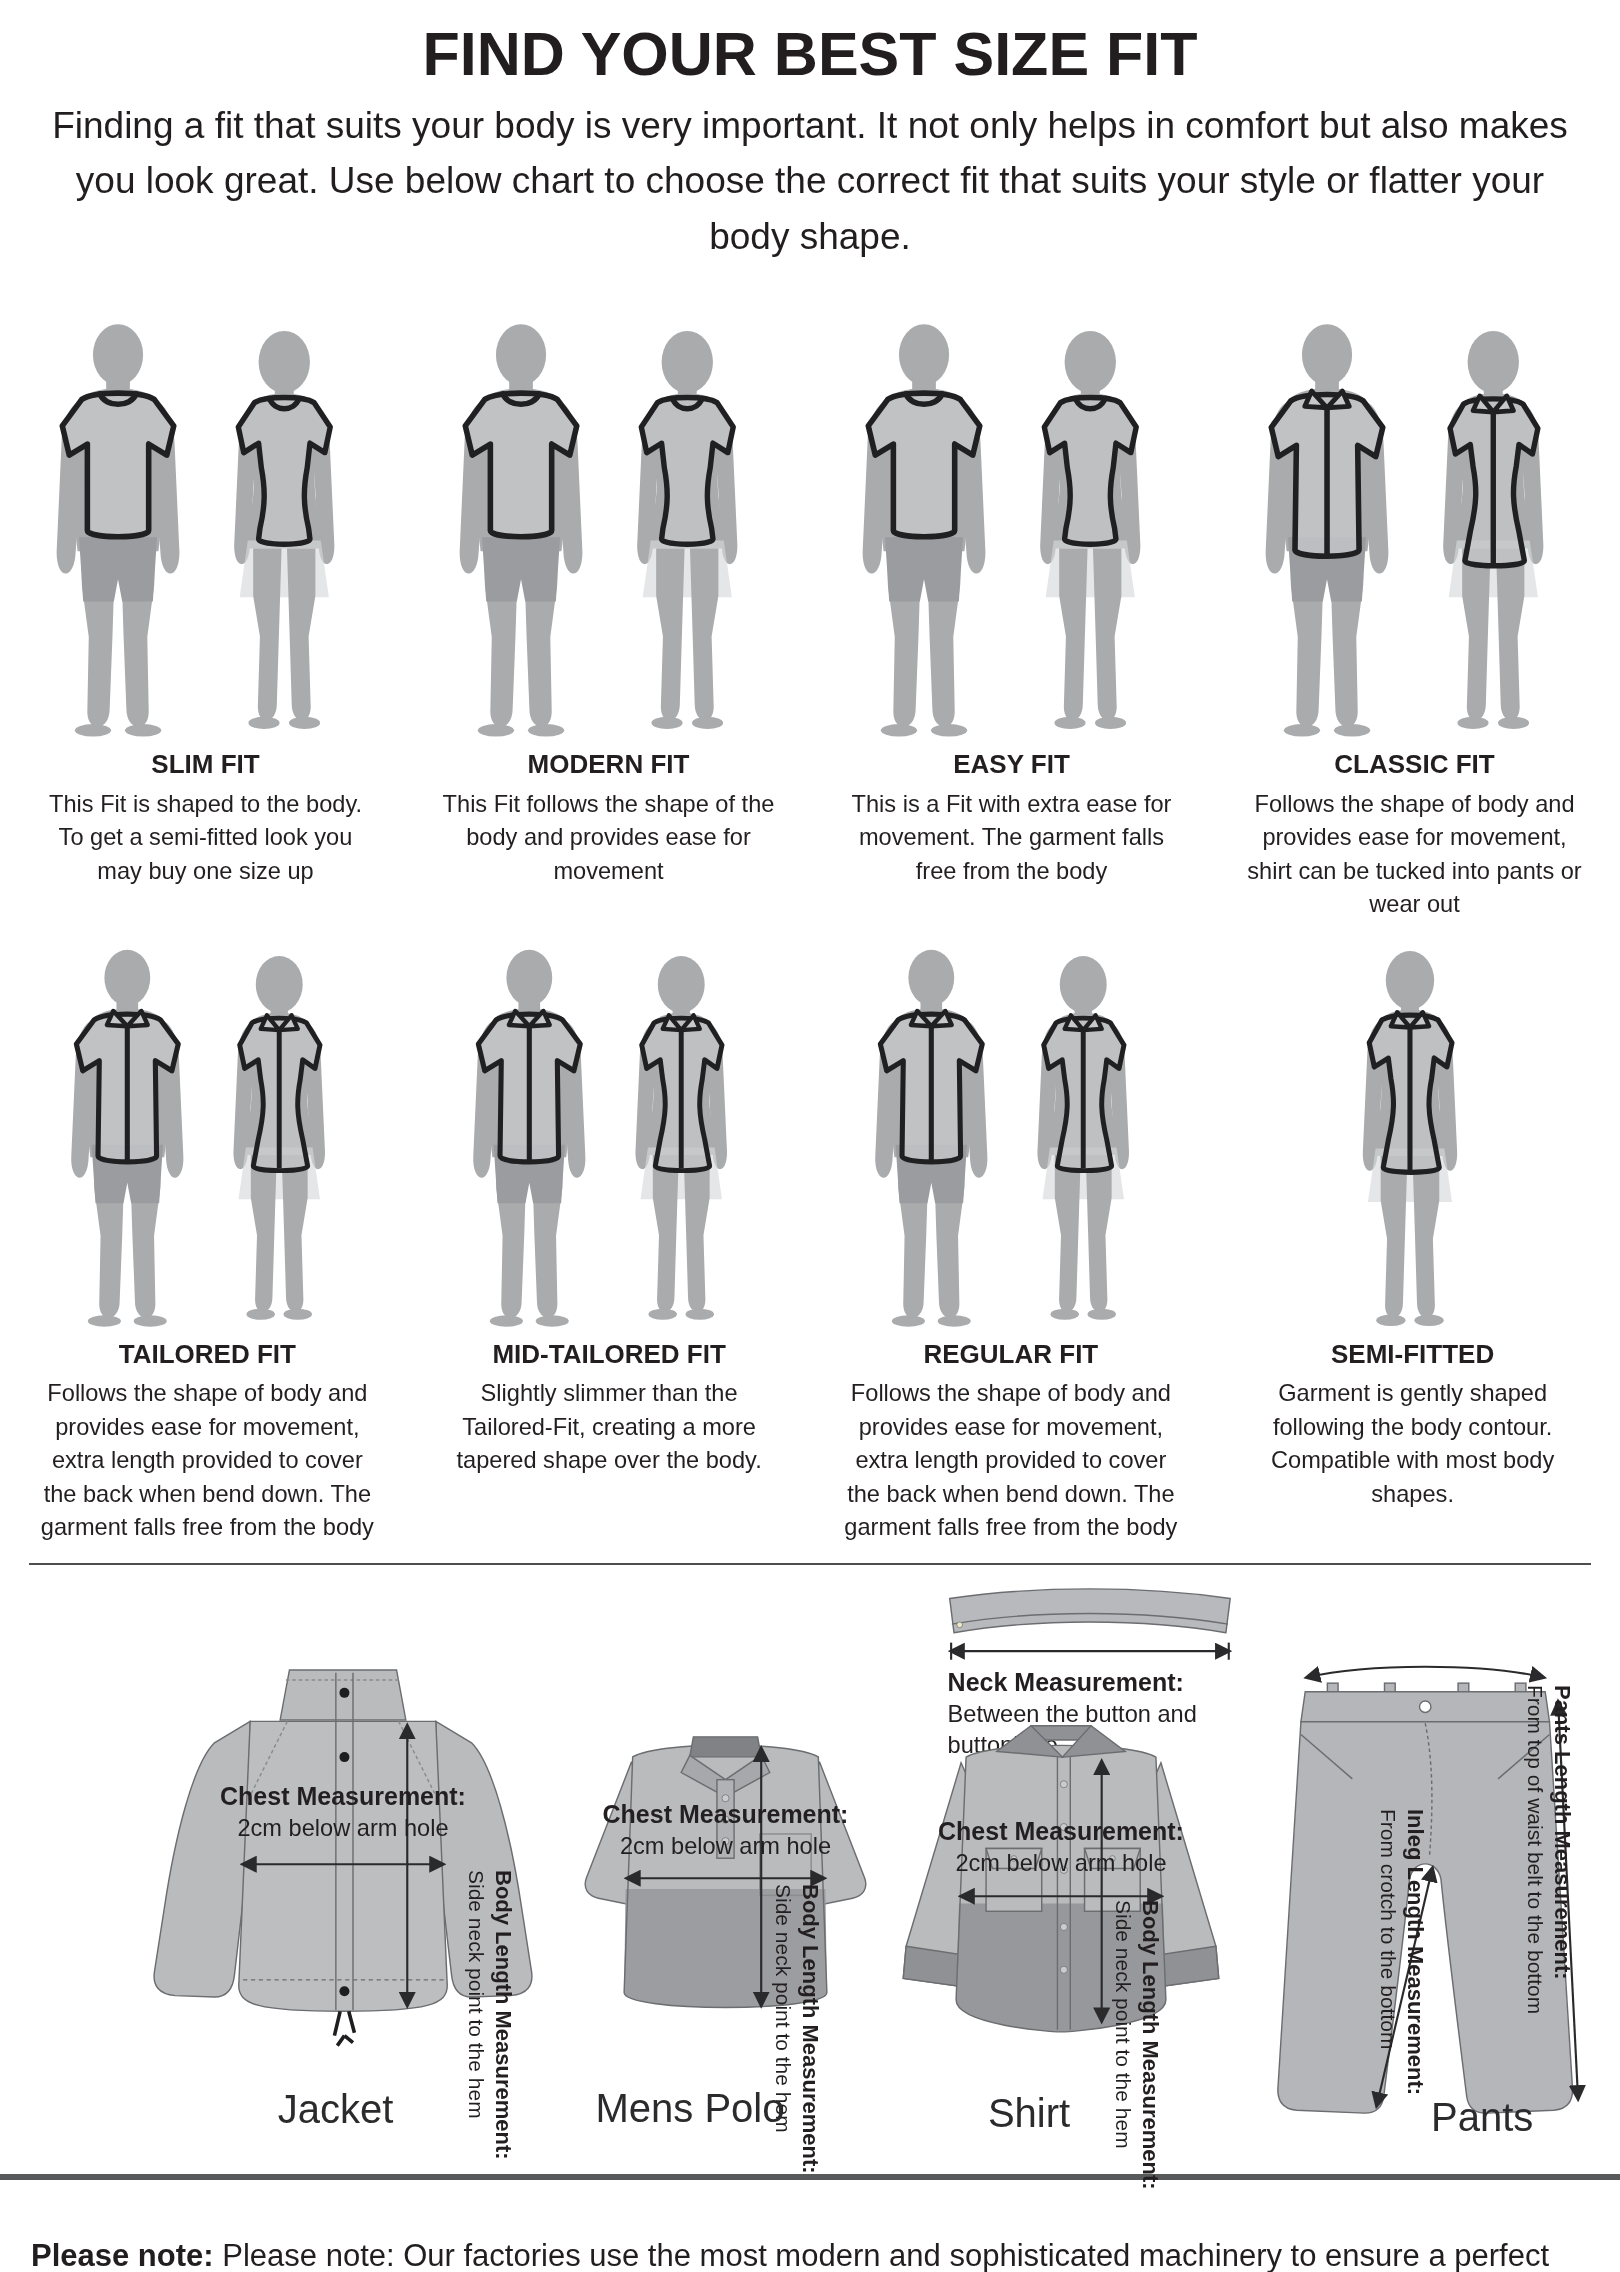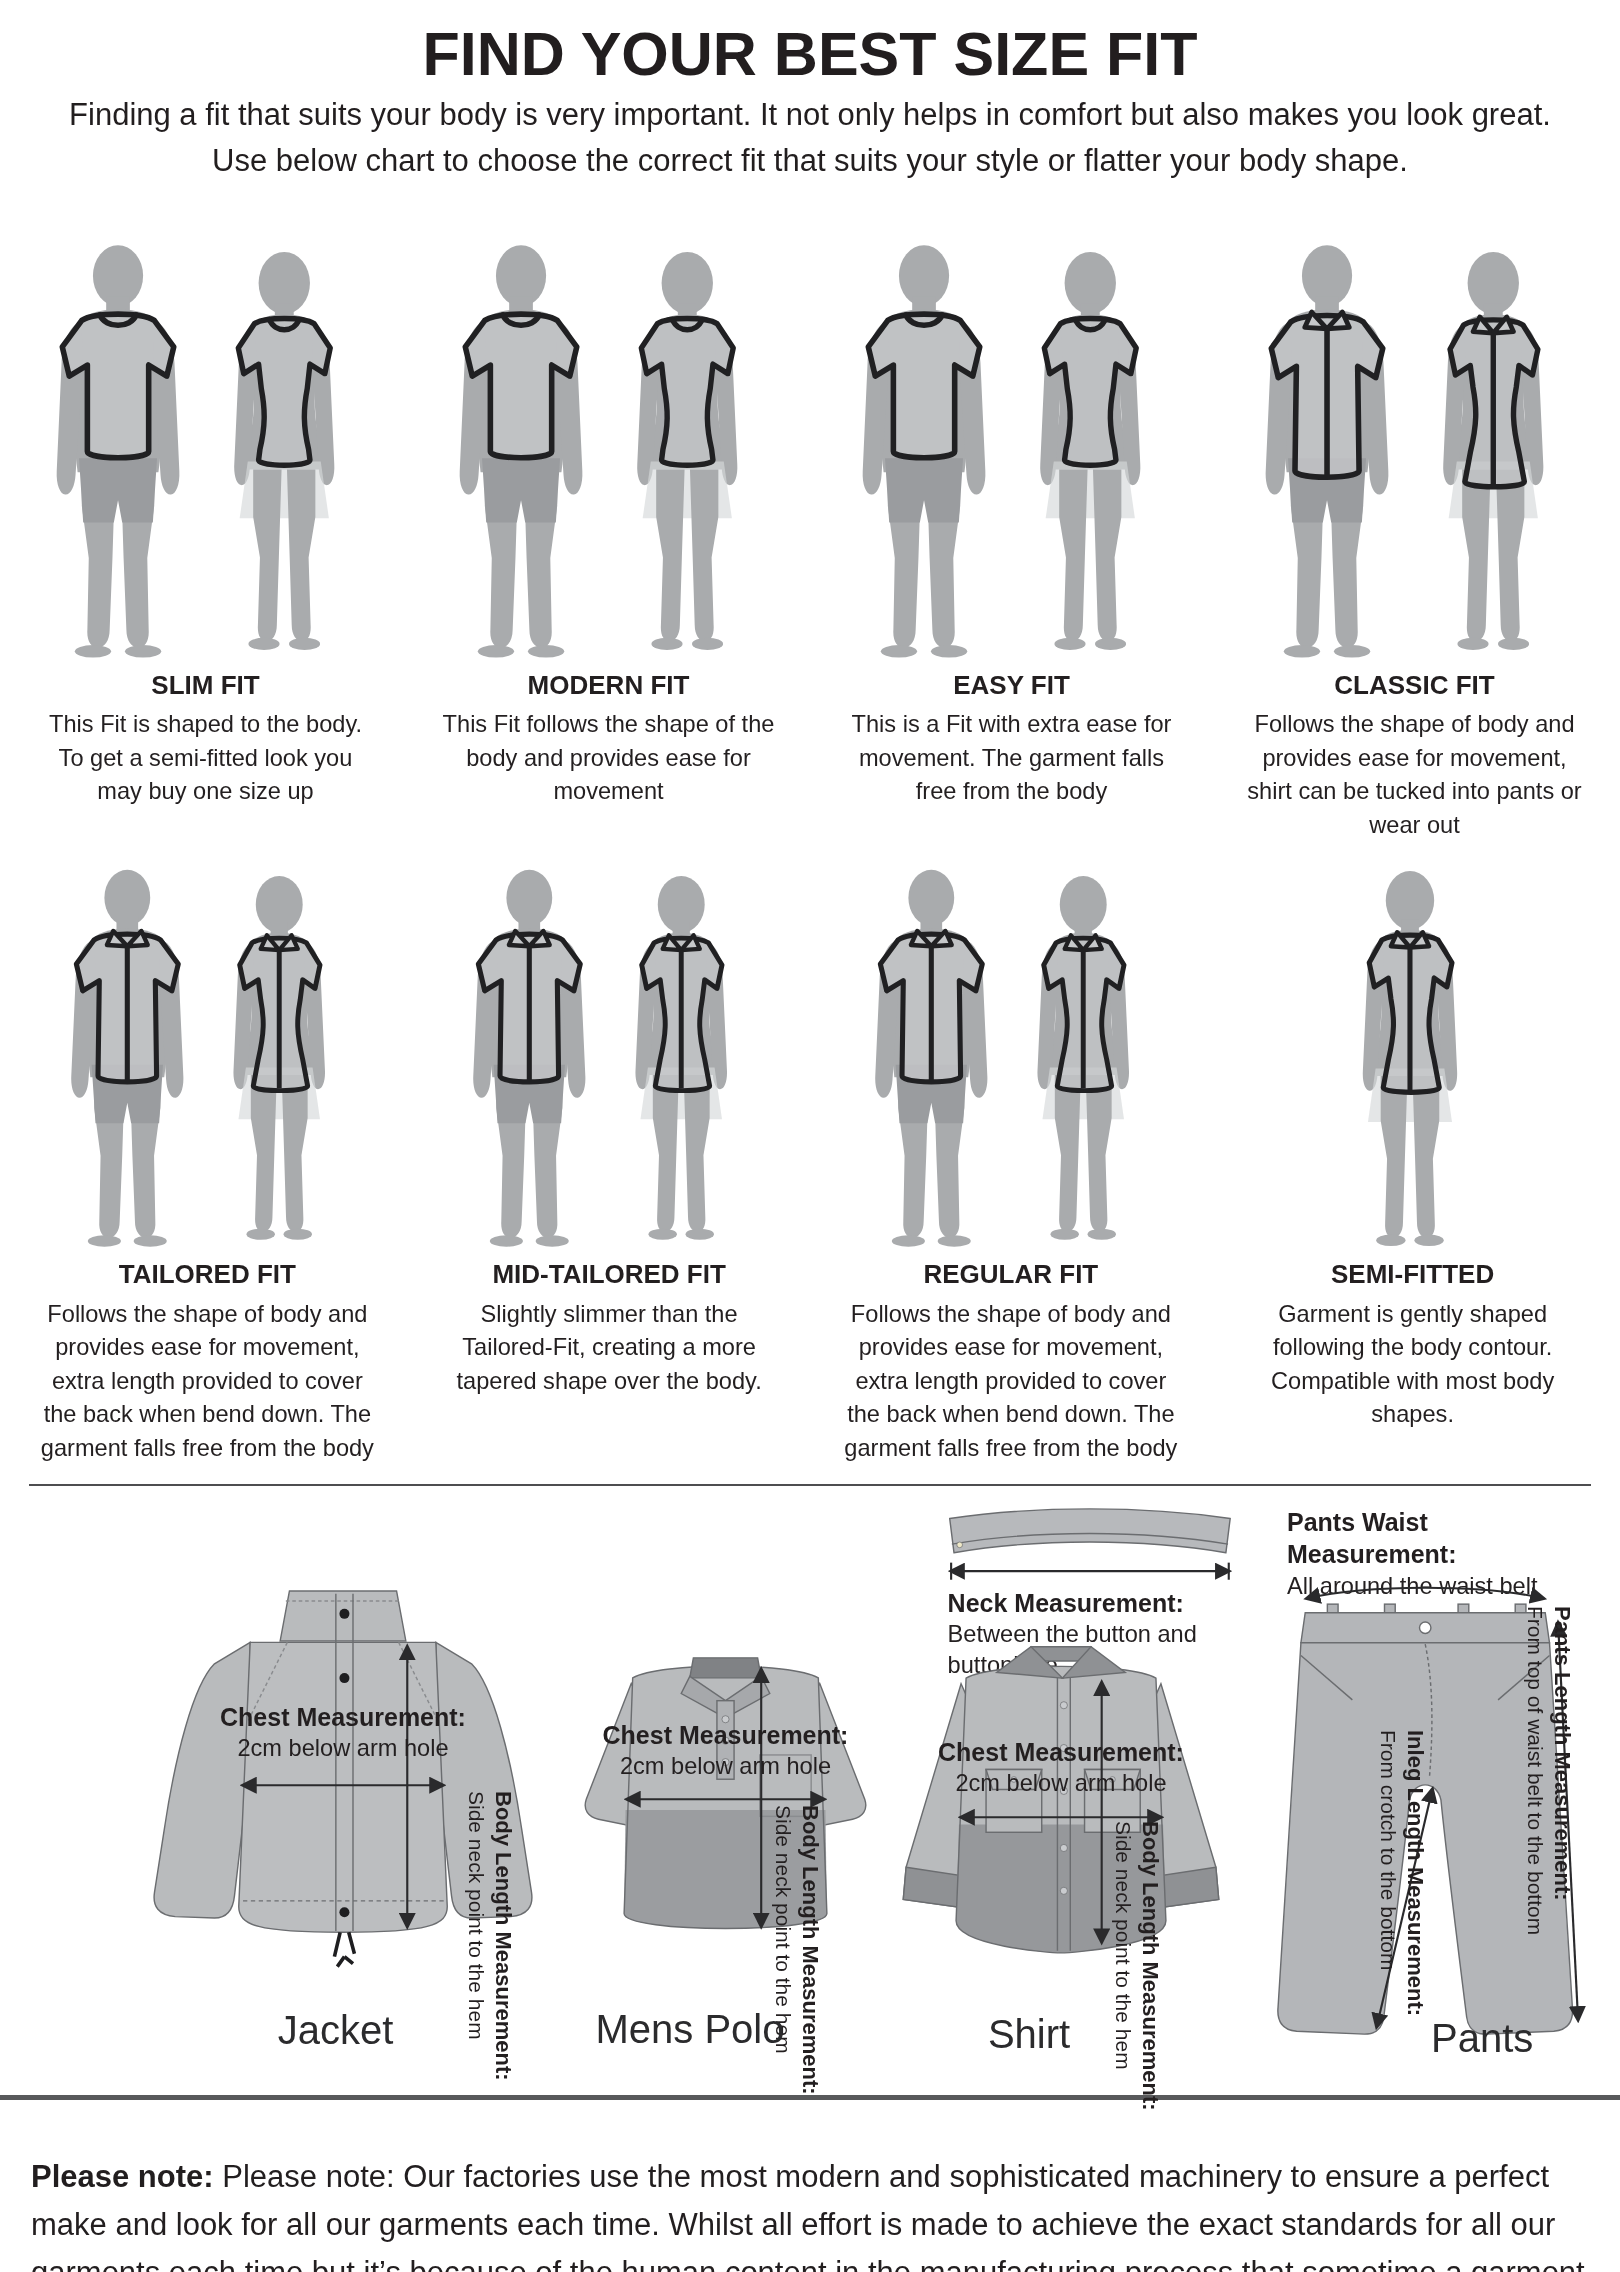--- a/index.html
+++ b/index.html
@@ -1,21 +1,21 @@
 <!DOCTYPE html>
 <html style="font-size:11.4px"><head>
 <meta charset="utf-8">
 <style>
   html,body{margin:0;padding:0;background:#ffffff;}
   .page{position:relative;width:1620px;height:2273px;overflow:hidden;background:#ffffff;
         font-family:"Liberation Sans",sans-serif;color:#231f20;}
   
   .hdr{padding-top:18.6px;text-align:center;}
   .hdr h1{margin:0;font-size:61px;font-weight:700;letter-spacing:0px;color:#221e1f;}
-  .hdr p{margin:3px auto 0;max-width:1522px;font-size:31px;line-height:1.5;color:#221e1f;}
+  .hdr p{margin:9px auto 0;max-width:1522px;font-size:37px;line-height:1.5;color:#221e1f;}
   
   .fits{display:grid;grid-template-columns:repeat(4,1fr);column-gap:5.7px;padding:0 20px;}
   .fits.row1{margin-top:56px;gap:32px;}
   .fits.row2{margin-top:24px;gap:27px;}
   .fit{display:flex;flex-direction:column;align-items:center;}
   .figwrap{display:flex;align-items:flex-end;justify-content:center;}
   .row1 .figsvg{height:418px;}
   .row2 .figsvg{height:382px;}
   .fit h3{margin:11.4px 0 0;font-size:26px;font-weight:700;text-align:center;}
   .fit p{margin:7.1px auto 0;max-width:341px;font-size:23.6px;line-height:1.42;text-align:center;}
@@ -216,24 +216,20 @@
         <line x1="30" y1="100" x2="420" y2="100" stroke="#2a2a2c" stroke-width="3" marker-start="url(#an)" marker-end="url(#an)"></line>
         <line x1="30" y1="88" x2="30" y2="112" stroke="#2a2a2c" stroke-width="3"></line>
         <line x1="420" y1="88" x2="420" y2="112" stroke="#2a2a2c" stroke-width="3"></line>
       </svg>
       <div class="mlabel left" style="position:static;margin-top:2.9px;padding-left:18.6px;">
         <div class="b">Neck Measurement:</div>
         <div class="r">Between the button and buttonhole</div>
       </div>
     </div>
 
-    <div class="mlabel left" style="left:1287px;top:10px;width:307px;">
-      <div class="b">Pants Waist Measurement:</div>
-      <div class="r">All around the waist belt</div>
-    </div>
 
     <div class="gitem" style="left:107px;top:75px;width:472px;height:472px;">
       <svg width="472" height="457" viewBox="0 0 660 640">
         <defs>
             <marker id="aj" viewBox="0 0 10 10" refX="8" refY="5" markerWidth="8" markerHeight="8" orient="auto-start-reverse">
               <path d="M0,0 L10,5 L0,10 Z" fill="#2a2a2c"></path>
             </marker>
           </defs>
         <path d="M200,100 L150,130 C120,160 95,260 80,360 L66,450 C63,470 72,482 95,484 L150,486 C168,486 176,474 178,455 L196,300 Z" fill="#b9bbbd" stroke="#6b6d70" stroke-width="2"></path>
         <path d="M460,100 L510,130 C540,160 565,260 580,360 L594,450 C597,470 588,482 565,484 L510,486 C492,486 484,474 482,455 L464,300 Z" fill="#b9bbbd" stroke="#6b6d70" stroke-width="2"></path>

